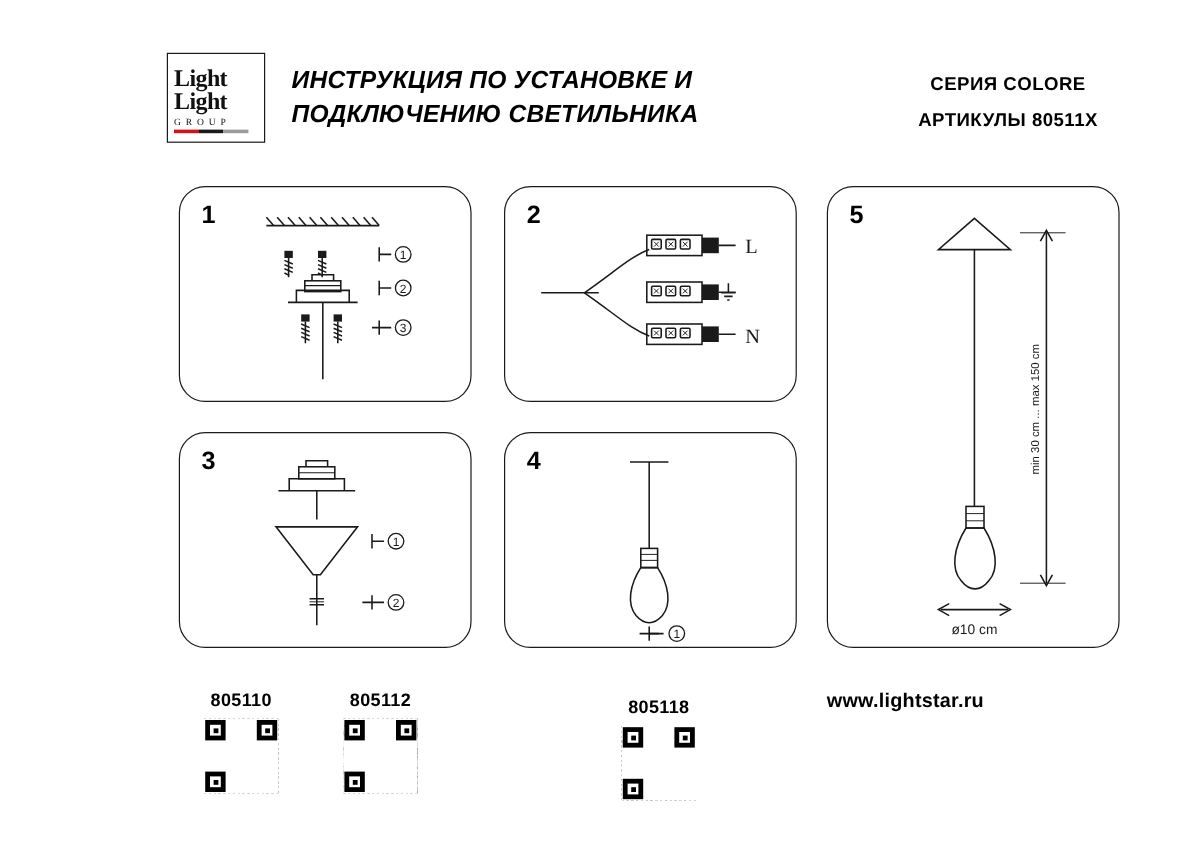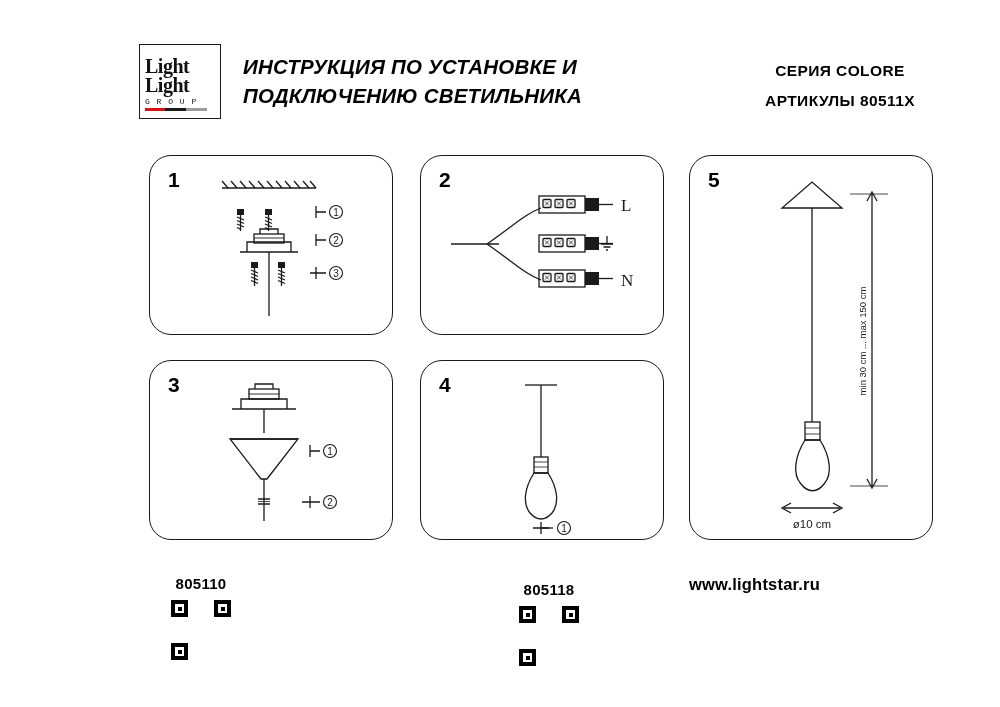--- a/index.html
+++ b/index.html
@@ -47,21 +47,21 @@
   }
   .logo-word {
     font-family: "Liberation Serif", serif;
     font-weight: bold;
     font-size: 20px;
     line-height: 19px;
     letter-spacing: -0.5px;
     color: #111;
   }
   .logo-group {
-    font-family: Liberation Mono, monospace;
+    font-family: Liberation Serif, serif;
     font-size: 8px;
     letter-spacing: 1px;
     color: #111;
     margin-top: 2px;
   }
   .logo-rule {
     position: absolute;
     left: 5px;
     bottom: 7px;
     width: 62px;
@@ -432,20 +432,35 @@
             <i></i>
           </div>
         <div class="qr-tr">
             <i></i>
           </div>
         <div class="qr-bl">
             <i></i>
           </div>
       </div>
     </div>
+    <div class="code-cell" style="left:116px;top:0px;">
+      <div class="code-label">805112</div>
+      <div class="qr">
+        <div class="qr-noise"></div>
+        <div class="qr-tl">
+            <i></i>
+          </div>
+        <div class="qr-tr">
+            <i></i>
+          </div>
+        <div class="qr-bl">
+            <i></i>
+          </div>
+      </div>
+    </div>
     <div class="code-cell" style="left:348px;top:6px;">
       <div class="code-label">805118</div>
       <div class="qr">
         <div class="qr-noise"></div>
         <div class="qr-tl">
             <i></i>
           </div>
         <div class="qr-tr">
             <i></i>
           </div>

